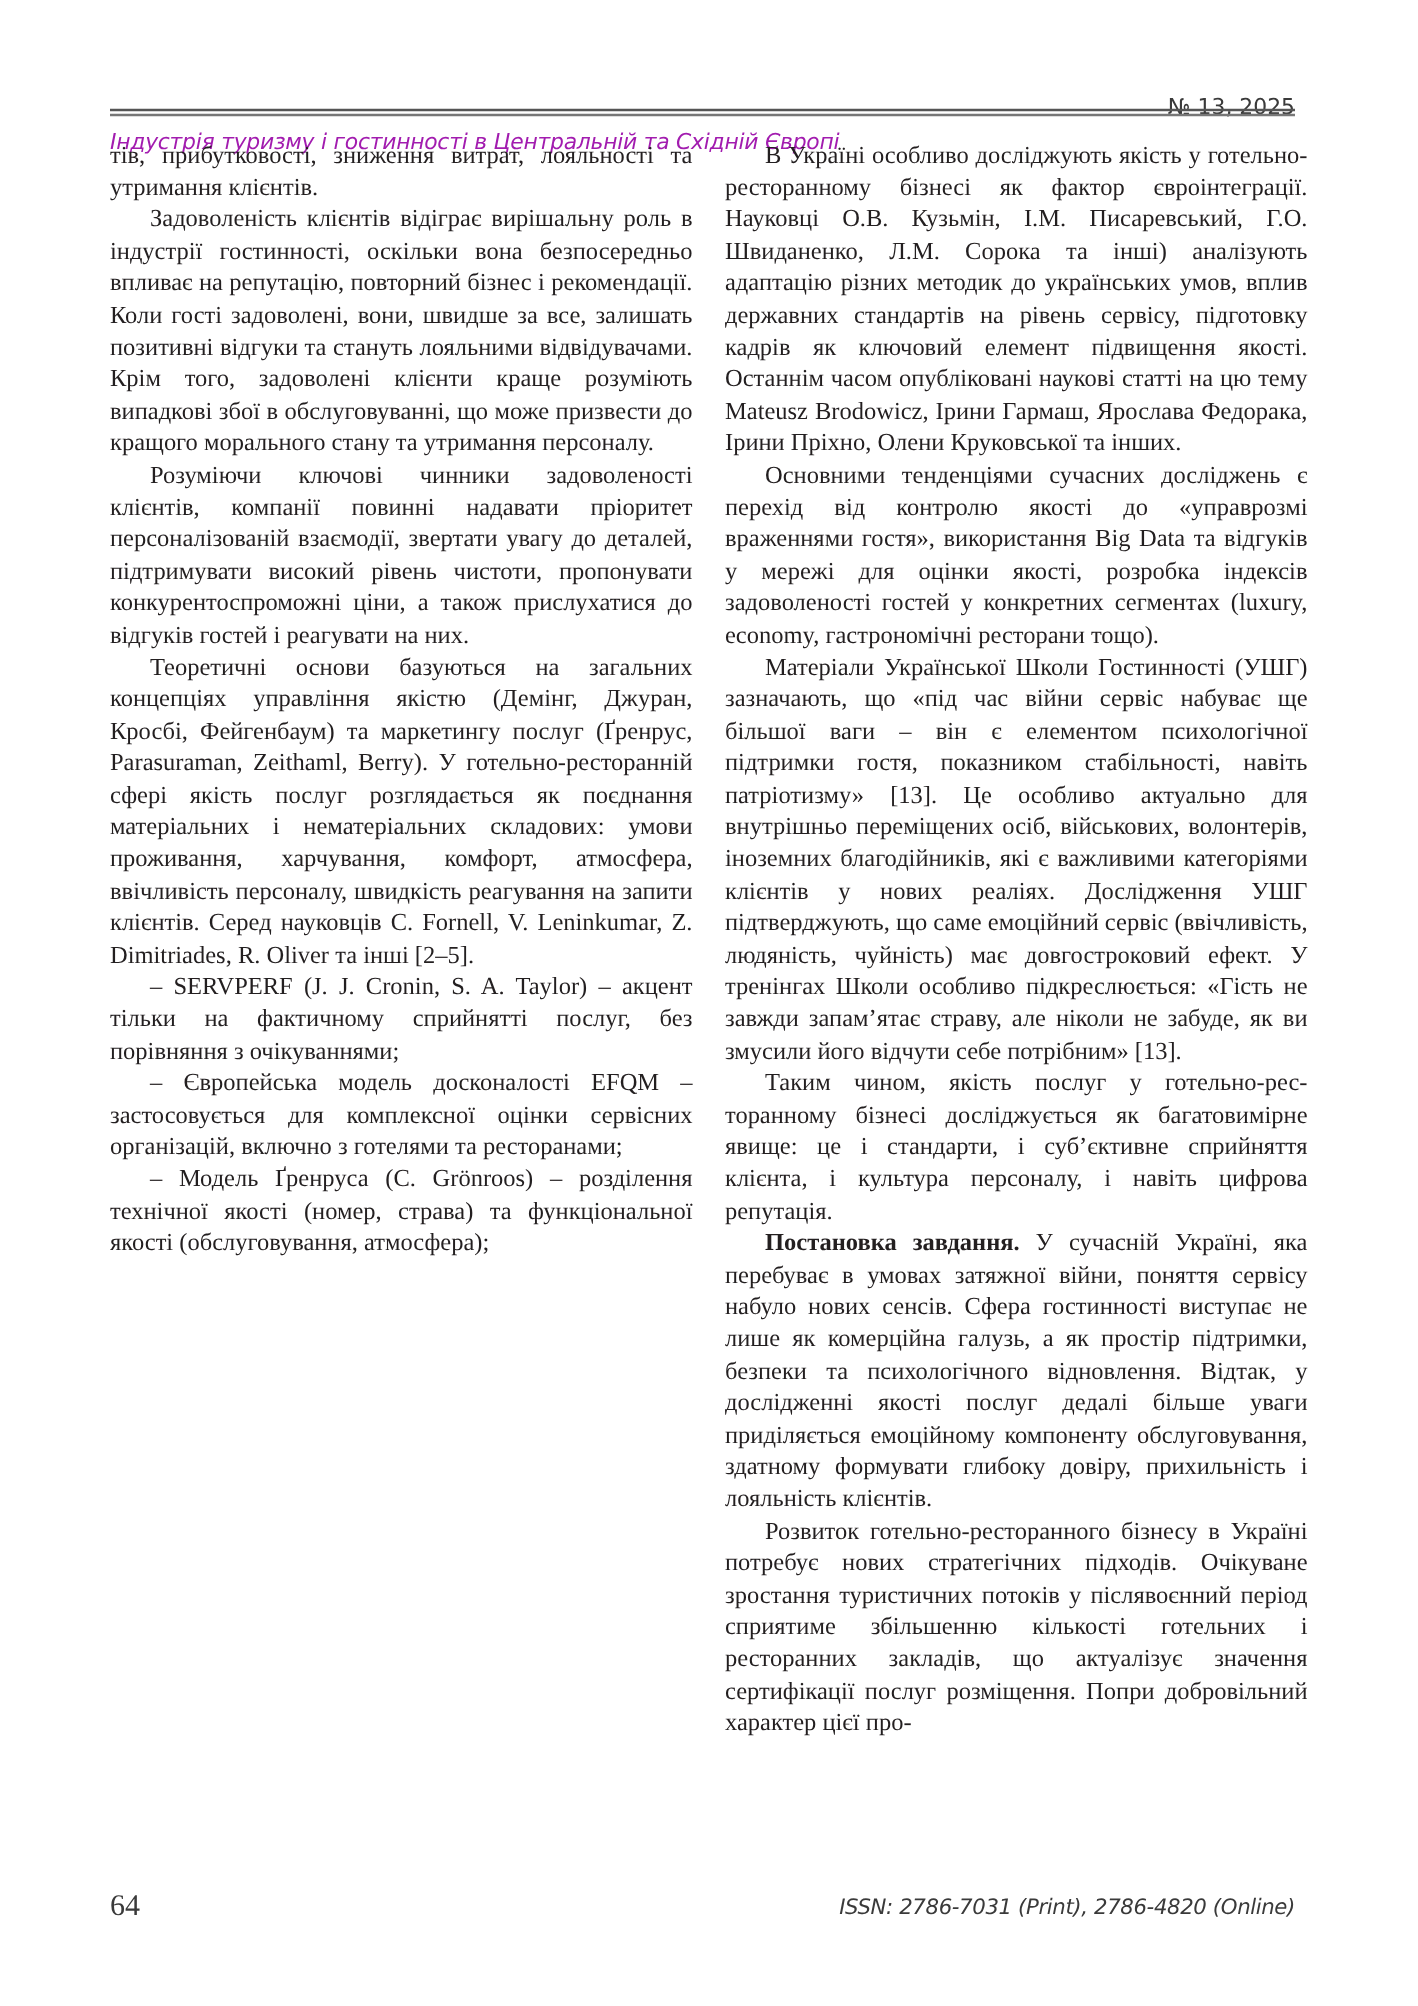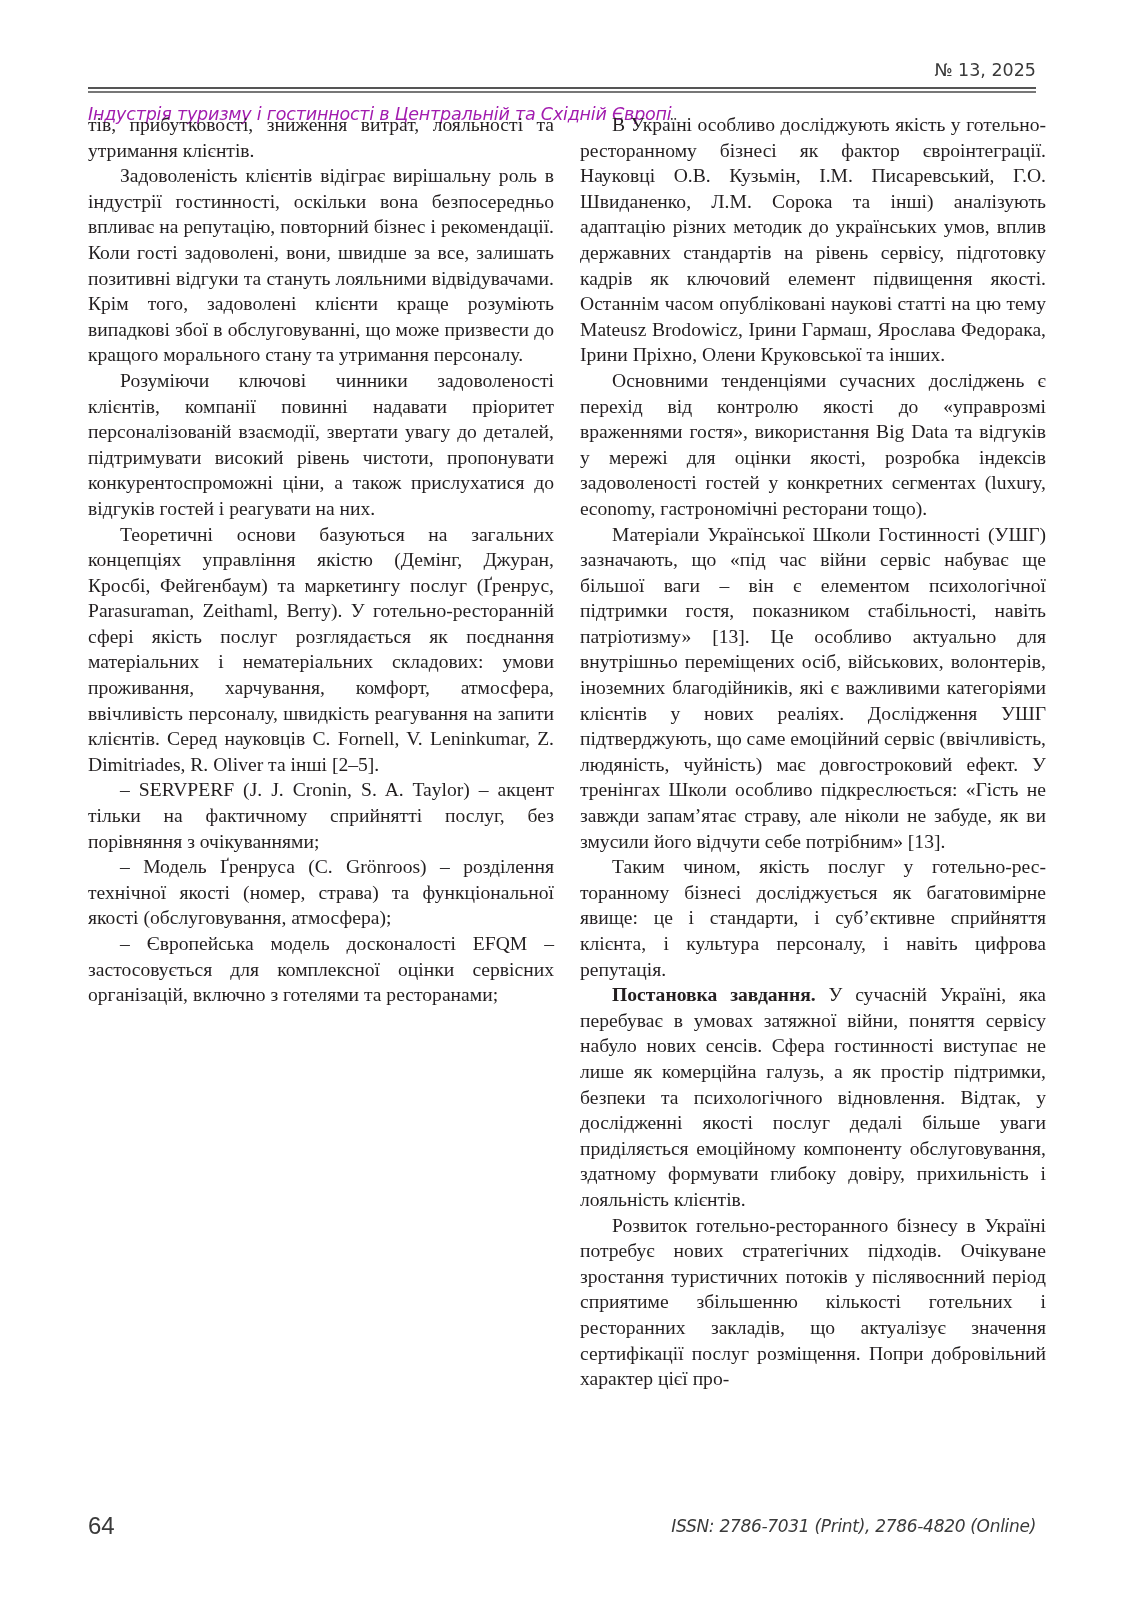--- a/index.html
+++ b/index.html
@@ -1,49 +1,49 @@
 <!DOCTYPE html>
 <html><head>
 <meta charset="utf-8">
 <style>
   html, body { margin: 0; padding: 0; background: #ffffff; }
   body { width: 1134px; height: 1605px; position: relative; overflow: hidden; color: #231f20; }
   .header { position: absolute; left: 88px; top: 60px; width: 948px; height: 26px; }
   .header .journal { position: absolute; left: 0; top: 0; font-family: "DejaVu Sans", sans-serif; font-style: italic; font-size: 17.5px; color: #a21caf; letter-spacing: -0.2px; margin-top: 44px; }
-  .header .issue { position: absolute; right: 0; top: 0; font-family: "DejaVu Sans", sans-serif; font-size: 17.5px; color: #3a3a3a; }
+  .header .issue { position: absolute; right: 0; top: 16px; font-family: "DejaVu Sans", sans-serif; font-size: 17.5px; color: #3a3a3a; }
   .rule { position: absolute; left: 88px; width: 948px; background: #555; }
   .rule.r1 { top: 87px; height: 1.5px; }
   .rule.r2 { top: 90.5px; height: 2.5px; background: #777; }
   .col { position: absolute; top: 112px; width: 466px; font-family: "Liberation Serif", serif; font-size: 19.6px; line-height: 25.6px; text-align: justify; hyphens: manual; }
   .col.left { left: 88px; }
   .col.right { left: 580px; width: 466px; }
   .col p { margin: 0; }
   .col p.ind { text-indent: 32px; }
   .col b { font-weight: bold; }
-  .footer-page { position: absolute; left: 88px; top: 1512px; font-family: Liberation Sans, sans-serif; font-size: 24px; color: #3a3a3a; }
+  .footer-page { position: absolute; left: 88px; top: 1512px; font-family: Liberation Serif, serif; font-size: 24px; color: #3a3a3a; }
   .footer-issn { position: absolute; right: 98px; top: 1516px; font-family: "DejaVu Sans", sans-serif; font-style: italic; font-size: 17px; color: #3a3a3a; letter-spacing: -0.3px; }
 </style>
 </head>
 <body>
 
 <div class="header">
   <span class="journal">Індустрія туризму і гостинності в Центральній та Східній Європі</span>
   <span class="issue">№ 13, 2025</span>
 </div>
 <div class="rule r1"></div>
 <div class="rule r2"></div>
 
 <div class="col left" id="left-col">
     <p class=""><span>тів, прибутковості, зниження витрат, лояльності та утримання клієнтів.</span></p>
     <p class="ind"><span>Задоволеність клієнтів відіграє вирішальну роль в індустрії гостинності, оскільки вона безпосередньо впливає на репутацію, повтор­ний бізнес і рекомендації. Коли гості задово­лені, вони, швидше за все, залишать позитивні відгуки та стануть лояльними відвідувачами. Крім того, задоволені клієнти краще розуміють випадкові збої в обслуговуванні, що може при­звести до кращого морального стану та утри­мання персоналу.</span></p>
     <p class="ind"><span>Розуміючи ключові чинники задоволеності клієнтів, компанії повинні надавати пріоритет персоналізованій взаємодії, звертати увагу до деталей, підтримувати високий рівень чистоти, пропонувати конкурентоспроможні ціни, а також прислухатися до відгуків гостей і реагу­вати на них.</span></p>
     <p class="ind"><span>Теоретичні основи базуються на загальних концепціях управління якістю (Демінг, Джу­ран, Кросбі, Фейгенбаум) та маркетингу по­слуг (Ґренрус, Parasuraman, Zeithaml, Berry). У готельно-ресторанній сфері якість послуг розглядається як поєднання матеріальних і нематеріальних складових: умови проживання, харчування, комфорт, атмосфера, ввічливість персоналу, швидкість реагування на запити клі­єнтів. Серед науковців C. Fornell, V. Leninkumar, Z. Dimitriades, R. Oliver та інші [2–5].</span></p>
     <p class="ind"><span>– SERVPERF (J. J. Cronin, S. A. Taylor) – акцент тільки на фактичному сприйнятті послуг, без порівняння з очікуваннями;</span></p>
+    <p class="ind"><span>– Європейська модель досконалості EFQM – застосовується для комплексної оцінки сервіс­них організацій, включно з готелями та ресто­ранами;</span></p>
     <p class="ind"><span>– Модель Ґренруса (C. Grönroos) – розді­лення технічної якості (номер, страва) та функ­ціональної якості (обслуговування, атмосфера);</span></p>
-    <p class="ind"><span>– Європейська модель досконалості EFQM – застосовується для комплексної оцінки сервіс­них організацій, включно з готелями та ресто­ранами;</span></p>
   </div>
 <div class="col right" id="right-col">
     <p class="ind"><span>В Україні особливо досліджують якість у готельно-ресторанному бізнесі як фактор євро­інтеграції. Науковці О.В. Кузьмін, І.М. Писарев­ський, Г.О. Швиданенко, Л.М. Сорока та інші) аналізують адаптацію різних методик до укра­їнських умов, вплив державних стандартів на рівень сервісу, підготовку кадрів як ключовий елемент підвищення якості. Останнім часом опу­бліковані наукові статті на цю тему Mateusz Bro­dowicz, Ірини Гармаш, Ярослава Федорака, Ірини Пріхно, Олени Круковської та інших.</span></p>
     <p class="ind"><span>Основними тенденціями сучасних дослі­джень є перехід від контролю якості до «управ­розмі враженнями гостя», використання Big Data та відгуків у мережі для оцінки якості, роз­робка індексів задоволеності гостей у конкрет­них сегментах (luxury, economy, гастрономічні ресторани тощо).</span></p>
     <p class="ind"><span>Матеріали Української Школи Гостинності (УШГ) зазначають, що «під час війни сервіс набуває ще більшої ваги – він є елементом пси­хологічної підтримки гостя, показником стабіль­ності, навіть патріотизму» [13]. Це особливо актуально для внутрішньо переміщених осіб, військових, волонтерів, іноземних благодійни­ків, які є важливими категоріями клієнтів у нових реаліях. Дослідження УШГ підтверджують, що саме емоційний сервіс (ввічливість, людяність, чуйність) має довгостроковий ефект. У тренін­гах Школи особливо підкреслюється: «Гість не завжди запам’ятає страву, але ніколи не забуде, як ви змусили його відчути себе потрібним» [13].</span></p>
     <p class="ind"><span>Таким чином, якість послуг у готельно-рес­торанному бізнесі досліджується як багато­вимірне явище: це і стандарти, і суб’єктивне сприйняття клієнта, і культура персоналу, і навіть цифрова репутація.</span></p>
     <p class="ind"><b>Постановка завдання.</b><span> У сучасній Україні, яка перебуває в умовах затяжної війни, поняття сервісу набуло нових сенсів. Сфера гостинності виступає не лише як комерційна галузь, а як про­стір підтримки, безпеки та психологічного від­новлення. Відтак, у дослідженні якості послуг дедалі більше уваги приділяється емоційному компоненту обслуговування, здатному форму­вати глибоку довіру, прихильність і лояльність клієнтів.</span></p>
     <p class="ind"><span>Розвиток готельно-ресторанного бізнесу в Україні потребує нових стратегічних підходів. Очікуване зростання туристичних потоків у післявоєнний період сприятиме збільшенню кількості готельних і ресторанних закладів, що актуалізує значення сертифікації послуг розмі­щення. Попри добровільний характер цієї про-</span></p>
   </div>
 

